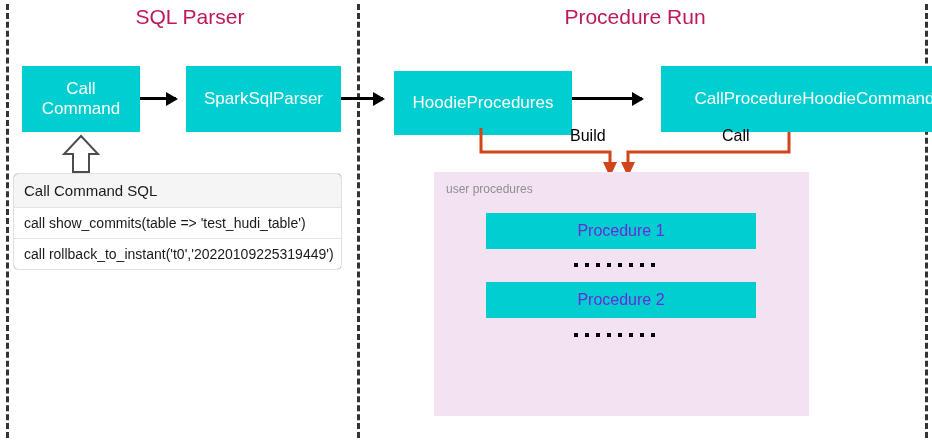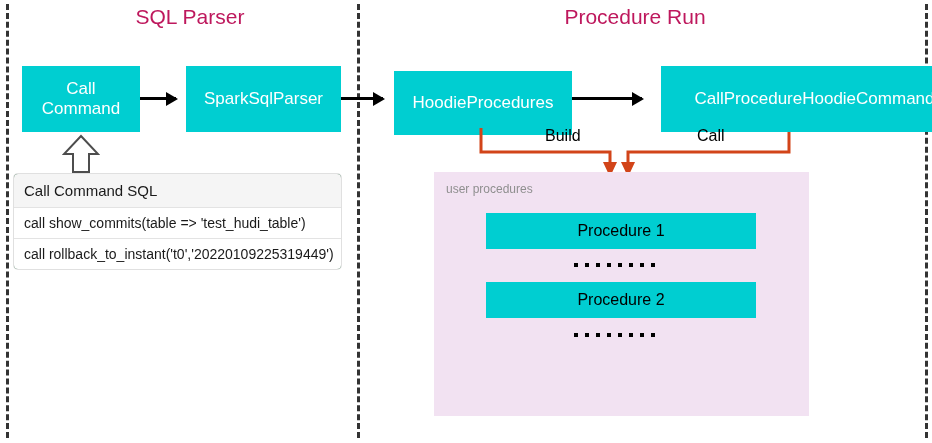--- a/index.html
+++ b/index.html
@@ -118,20 +118,21 @@
     padding: 8px 10px;
   }
 
   
   #connectors { position: absolute; left: 0; top: 0; width: 932px; height: 443px; pointer-events: none; }
   .conn-label {
     position: absolute;
     font-size: 16px;
     color: #000000;
     white-space: nowrap;
+    margin-left: 25px;
   }
   #label-build { left: 545px; top: 127px; }
   #label-call  { left: 697px; top: 127px; }
 
   
   #user-procedures-panel {
     position: absolute;
     left: 434px;
     top: 172px;
     width: 375px;
@@ -145,21 +146,21 @@
     top: 10px;
     font-size: 12px;
     color: #8f8f8f;
   }
   .proc-box {
     position: absolute;
     left: 52px;
     width: 270px;
     height: 36px;
     background: #00CED1;
-    color: #000000;
+    color: #6d28d9;
     display: flex;
     align-items: center;
     justify-content: center;
     font-size: 16px;
   }
   #proc-1 { top: 41px;  }
   #proc-2 { top: 110px; }
   #proc-n { top: 182px; }
 
   .proc-dots {

